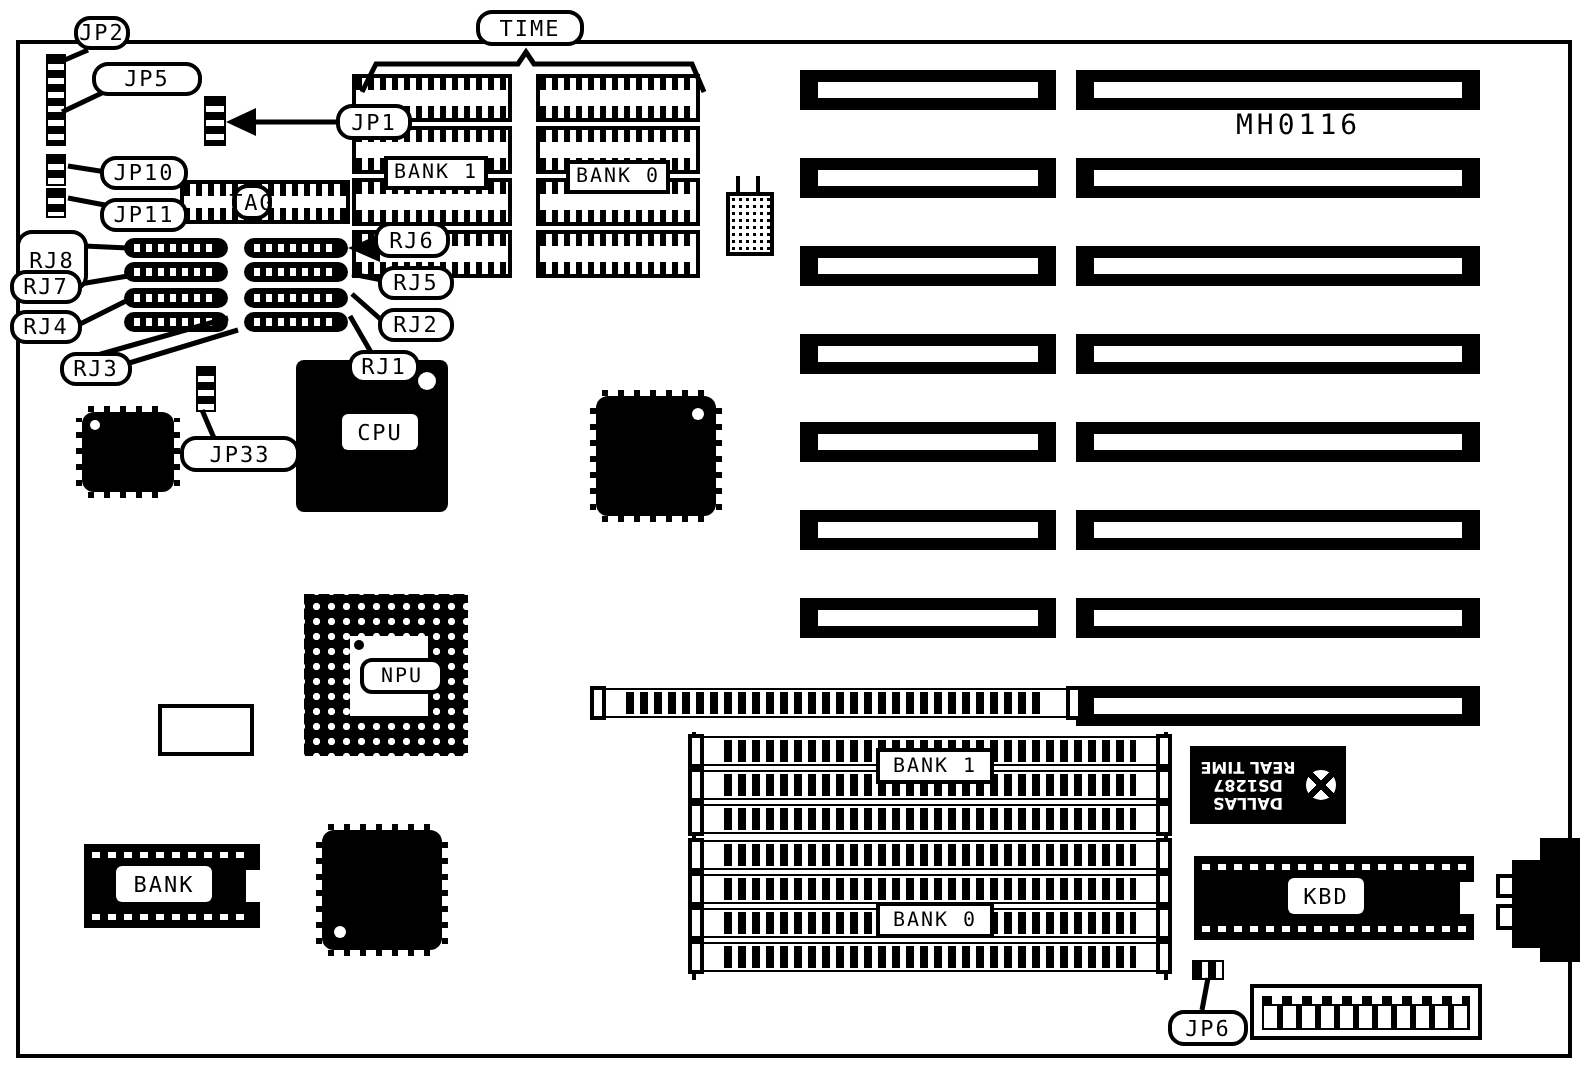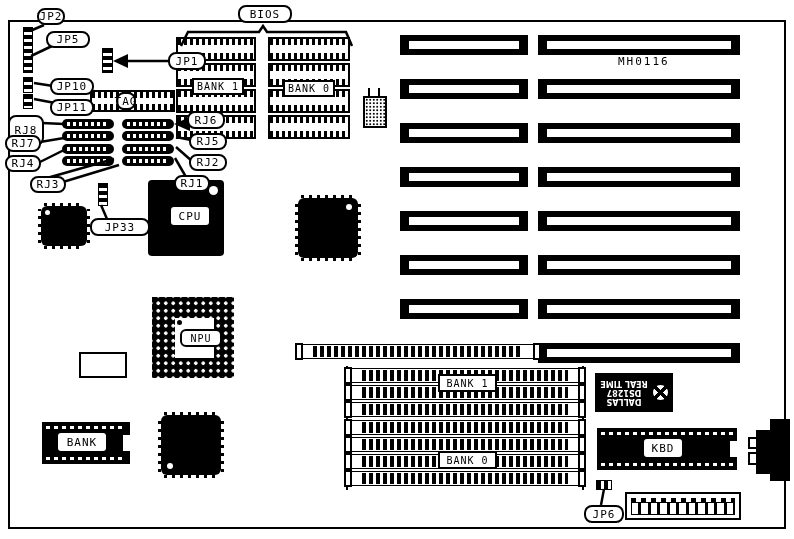--- a/index.html
+++ b/index.html
@@ -8,21 +8,21 @@
   #stage *{box-sizing:border-box}
   .p{position:absolute}
   .board{border:2px solid #000;background:#fff}
   
   .callout{background:#fff;border:2px solid #000;border-radius:8px;font-size:11px;
            display:flex;align-items:center;justify-content:center;letter-spacing:1px;z-index:10;white-space:nowrap}
   .boxlabel{background:#fff;border:2px solid #000;font-size:10px;display:flex;align-items:center;
             justify-content:center;letter-spacing:1px;z-index:9;white-space:nowrap}
   .whitelabel{background:#fff;font-size:11px;display:flex;align-items:center;justify-content:center;
               letter-spacing:1px;z-index:6;border-radius:3px;white-space:nowrap}
-  .plaintext{font-size:11px;letter-spacing:2px;z-index:4;white-space:nowrap}
+  .plaintext{font-size:14px;letter-spacing:2px;z-index:4;white-space:nowrap}
   
   .isa{background:#000;z-index:2}
   .isa::after{content:"";position:absolute;left:9px;right:9px;top:6px;bottom:6px;background:#fff}
   
   .dip{border:2px solid #000;background:#fff;z-index:2}
   .dip::before,.dip::after{content:"";position:absolute;left:0;right:0;height:6px;
       background:repeating-linear-gradient(90deg,#000 0 3px,#fff 3px 6px)}
   .dip::before{top:0}.dip::after{bottom:0}
   
   .rjstrip{background:#000;border-radius:6px;z-index:2}
@@ -184,23 +184,23 @@
     </g>
   </svg>
 
   <div class="p jmp" style="left:23px;top:27px;width:10px;height:46px"></div>
   <div class="p jmp" style="left:23px;top:77px;width:10px;height:16px"></div>
   <div class="p jmp" style="left:23px;top:94px;width:10px;height:15px"></div>
   <div class="p jmp" style="left:102px;top:48px;width:11px;height:25px"></div>
   <div class="p jmp" style="left:98px;top:183px;width:10px;height:23px"></div>
   <div class="p jmp-h" style="left:596px;top:480px;width:16px;height:10px"></div>
 
-  <div class="p callout" style="left:238px;top:5px;width:54px;height:18px">BIOS</div>
+  <div class="p callout" style="left:238px;top:5px;width:54px;height:18px">TIME</div>
   <div class="p callout" style="left:37px;top:8px;width:28px;height:17px">JP2</div>
-  <div class="p callout" style="left:46px;top:31px;width:44px;height:17px">JP5</div>
+  <div class="p callout" style="left:46px;top:31px;width:55px;height:17px">JP5</div>
   <div class="p callout" style="left:168px;top:52px;width:38px;height:18px">JP1</div>
   <div class="p callout" style="left:50px;top:78px;width:44px;height:17px">JP10</div>
   <div class="p callout" style="left:50px;top:99px;width:44px;height:17px">JP11</div>
   <div class="p callout" style="left:116px;top:92px;width:20px;height:18px">TAG</div>
   <div class="p callout" style="left:8px;top:115px;width:36px;height:31px">RJ8</div>
   <div class="p callout" style="left:5px;top:135px;width:36px;height:17px">RJ7</div>
   <div class="p callout" style="left:5px;top:155px;width:36px;height:17px">RJ4</div>
   <div class="p callout" style="left:30px;top:176px;width:36px;height:17px">RJ3</div>
   <div class="p callout" style="left:187px;top:111px;width:38px;height:18px">RJ6</div>
   <div class="p callout" style="left:189px;top:133px;width:38px;height:17px">RJ5</div>

